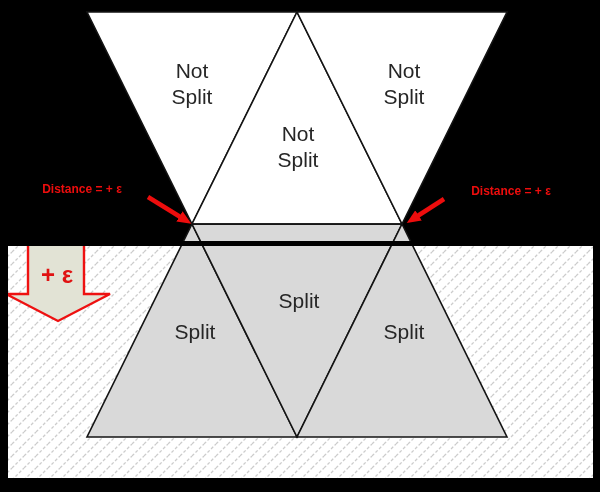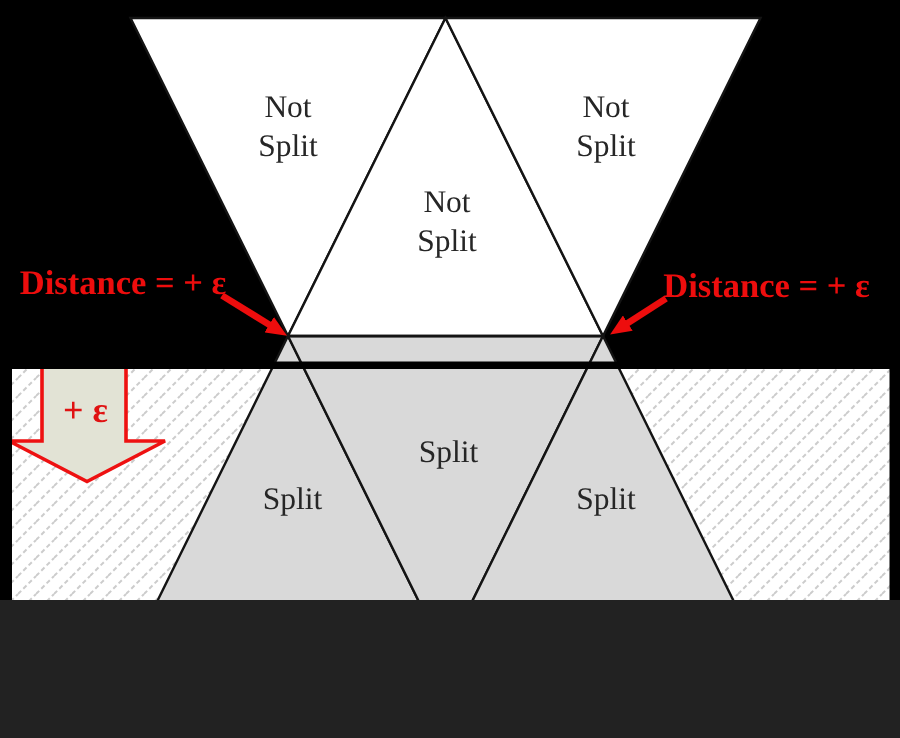--- a/index.html
+++ b/index.html
@@ -1,38 +1,38 @@
 <!DOCTYPE html>
 <html><head>
 <meta charset="utf-8">
 <style>
   html, body { margin: 0; padding: 0; background: #222; }
   .canvas {
     position: relative;
     width: 600px;
-    height: 400px;
+    height: 492px;
     overflow: hidden;
     background: #fde047;
-    font-family: Liberation Serif, serif;
+    font-family: Liberation Sans, sans-serif;
   }
   .canvas svg { position: absolute; left: 0; top: 0; }
   .lbl {
     position: absolute;
     transform: translate(-50%, -50%);
     text-align: center;
     white-space: pre-line;
     pointer-events: none;
   }
   .tri-label {
     font-size: 21px;
     line-height: 26px;
     color: #262626;
   }
   .dist-label {
-    font-size: 23px;
+    font-size: 12px;
     font-weight: 700;
     color: #ed0d0d;
     white-space: nowrap;
   }
   .eps-label {
     font-size: 24px;
     font-weight: 700;
     color: #e01212;
     white-space: nowrap;
   }

